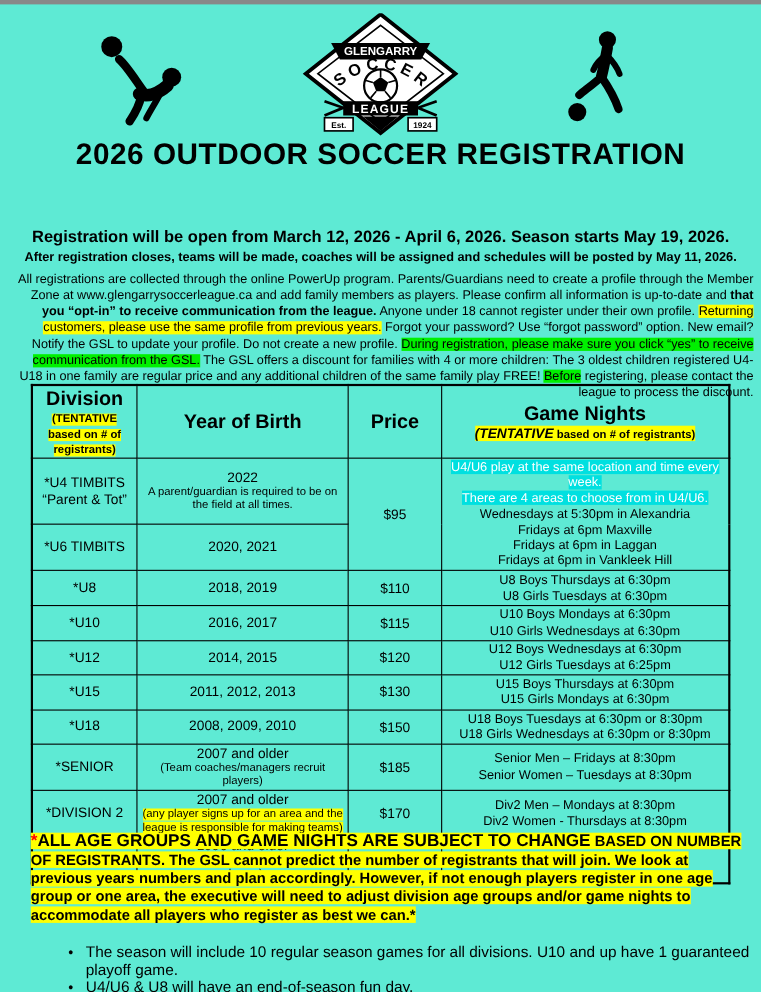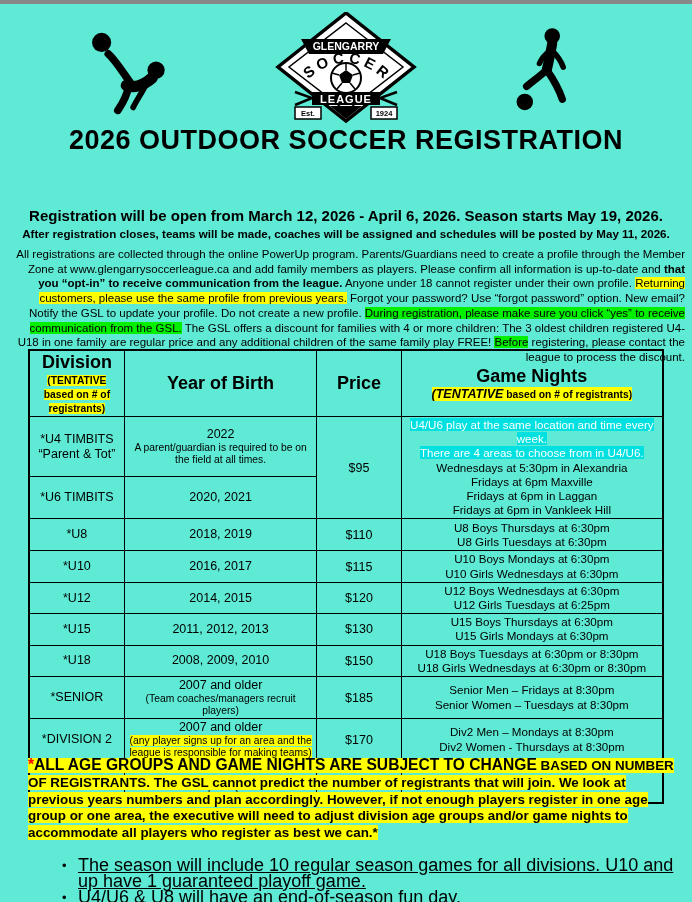--- a/index.html
+++ b/index.html
@@ -69,21 +69,21 @@
   .warn .star { color:#ff0000; font-size:15.6px; }
   .divnote {
     position:absolute; top:838px; left:28px; width:656px;
     font-size:12.4px; line-height:15px;
   }
   .bullets {
     position:absolute; top:854px; left:62px; width:620px;
     list-style:none;
   }
   .bullets li {
-    font-size:18px; line-height:15.8px; position:relative; padding-left:16px;text-decoration:underline;
+    font-size:14px; line-height:15.8px; position:relative; padding-left:16px;
   }
   .bullets li::before {
     content:"•"; position:absolute; left:0; top:0; font-size:13px;
   }
 </style>
 </head>
 <body>
 
 <div class="page">
 

